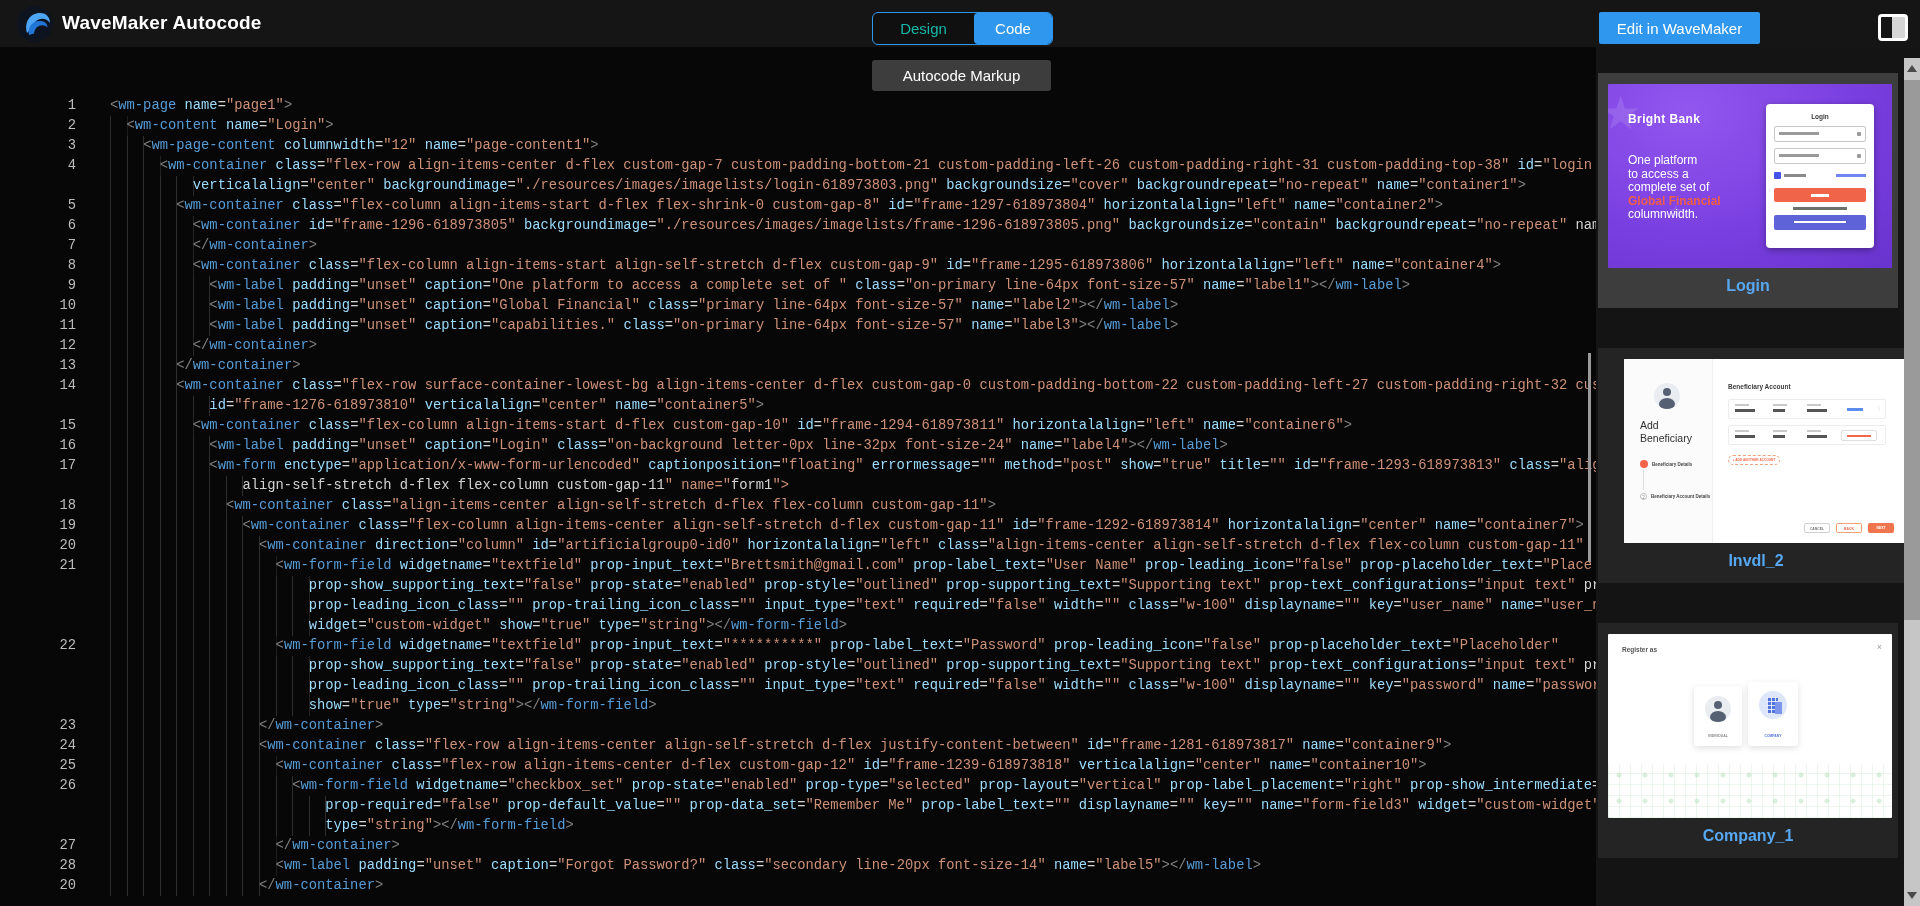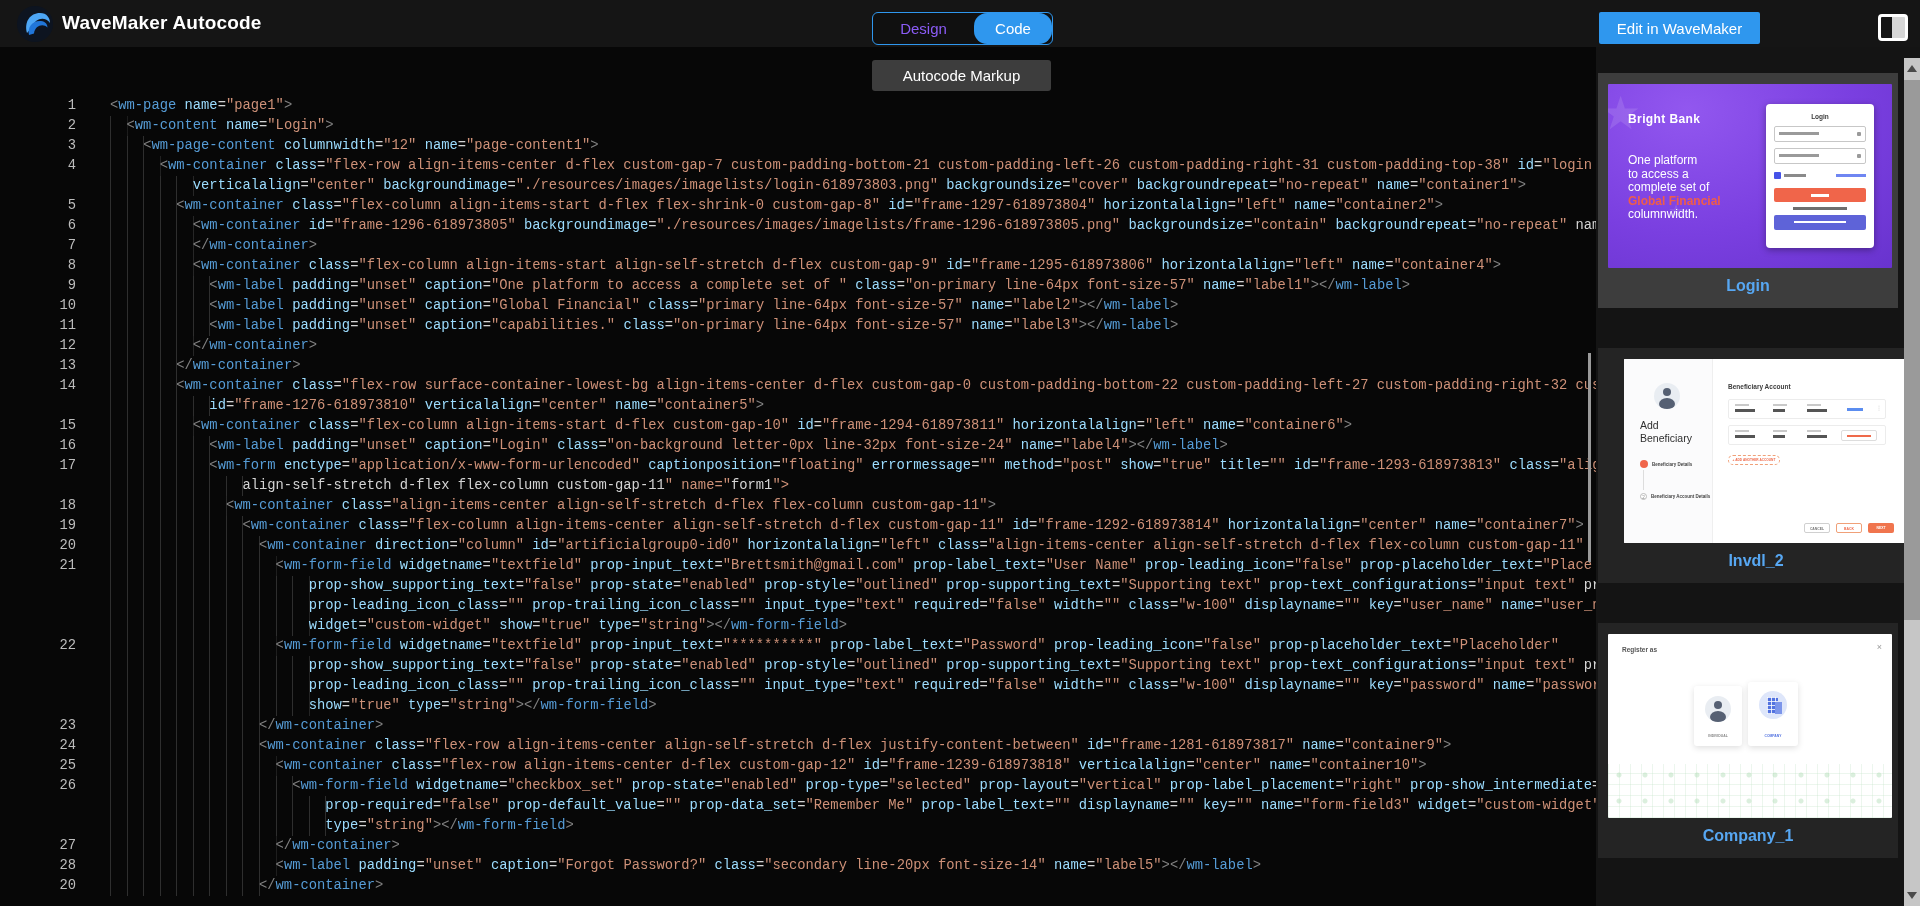--- a/index.html
+++ b/index.html
@@ -6,22 +6,22 @@
   body{
     width:1920px;height:906px;position:relative;overflow:hidden;
     background:#0a0a0a;font-family:"Liberation Sans",sans-serif;
   }
   
   .header{position:absolute;left:0;top:0;width:1920px;height:47px;background:#151515;}
   .logo{position:absolute;left:17px;top:6px;width:36px;height:36px;}
   .app-title{position:absolute;left:62px;top:12px;color:#ffffff;font-size:19px;font-weight:700;letter-spacing:.2px;}
   .toggle{position:absolute;left:872px;top:12px;height:33px;display:flex;border:1px solid #2f97ee;border-radius:6px;overflow:hidden;box-sizing:border-box;background:#101010;}
   .toggle .seg{display:flex;align-items:center;justify-content:center;font-size:15px;cursor:pointer;}
-  .toggle .design{width:101px;color:#8b5cf6;}
-  .toggle .codeseg{width:78px;background:#2f97ee;color:#ffffff;border-radius:13px;}
+  .toggle .design{width:101px;color:#14b8a6;}
+  .toggle .codeseg{width:78px;background:#2f97ee;color:#ffffff;border-radius:4px;}
   .edit-btn{position:absolute;left:1599px;top:12px;width:161px;height:32px;background:#2f97ee;color:#fff;font-size:15px;border:none;border-radius:2px;font-family:"Liberation Sans",sans-serif;cursor:pointer;}
   .panel-icon{position:absolute;left:1878px;top:14px;width:30px;height:27px;border:3px solid #ffffff;border-radius:4px;box-sizing:border-box;background:linear-gradient(to right,#151515 0 45%,#d6d6d6 45% 100%);cursor:pointer;}
   
   .chip{position:absolute;left:872px;top:60px;width:179px;height:31px;background:#3d3d3d;color:#fff;font-size:15px;display:flex;align-items:center;justify-content:center;border-radius:3px;z-index:5;}
   
   .editor{position:absolute;left:0;top:47px;width:1596px;height:859px;background:#070707;overflow:hidden;}
   .lines{position:absolute;left:0;top:49px;right:0;font-family:"Liberation Mono","DejaVu Sans Mono",monospace;font-size:13.8px;}
   .crow{display:flex;height:20px;line-height:20px;white-space:pre;}
   .ln{width:76px;text-align:right;color:#bdbdbd;flex:none;}
   .ct{margin-left:34px;flex:none;color:#d4d4d4;}

